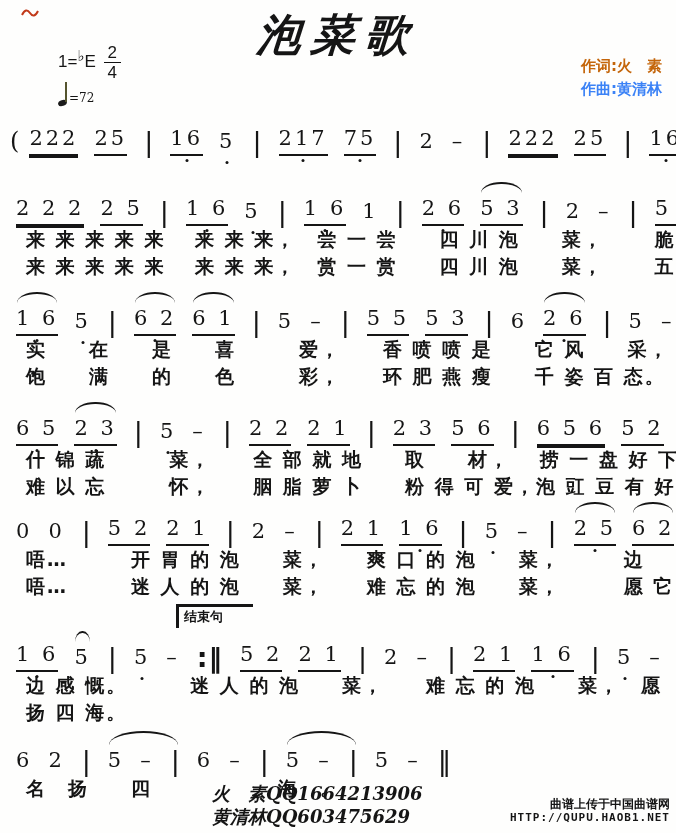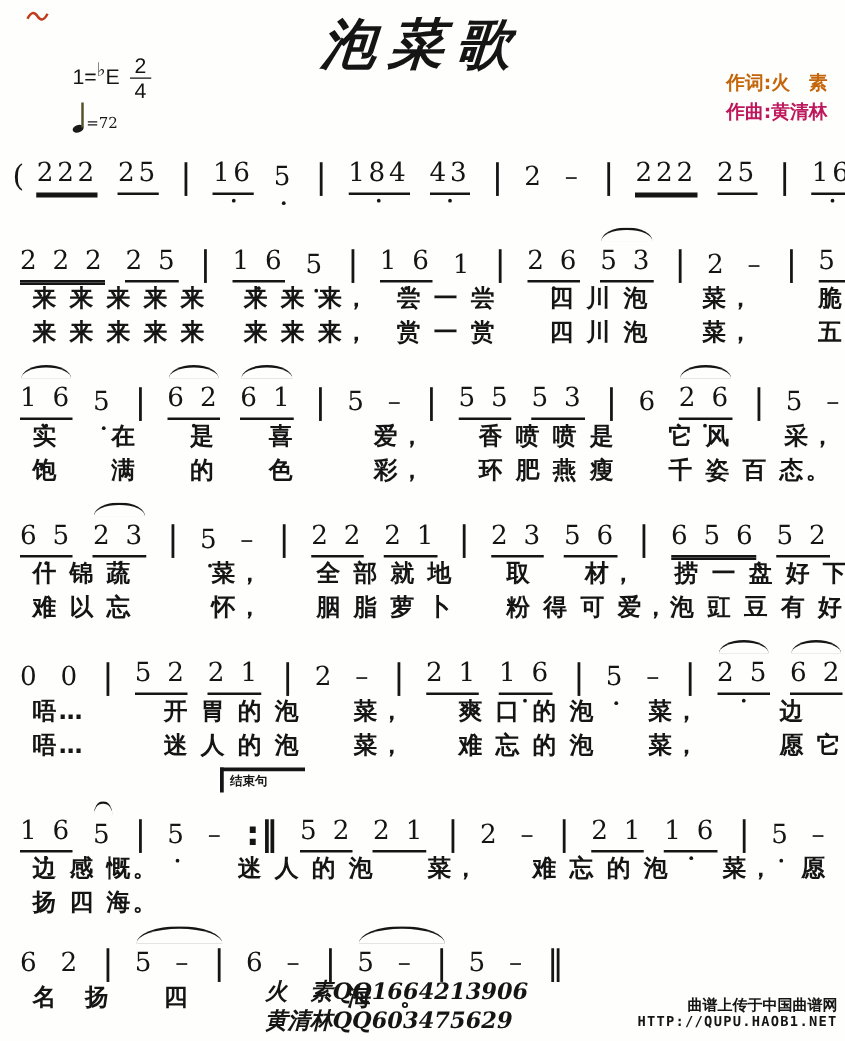--- a/index.html
+++ b/index.html
@@ -21,42 +21,42 @@
                  border-radius:50%;transform:rotate(-18deg);}
   .qnote::after{content:"";position:absolute;left:7px;top:0;width:2px;height:20px;background:#55542e;}
   .credits{position:absolute;right:14px;top:55px;font-size:15px;font-weight:bold;
            line-height:1.55;font-family:"DejaVu Sans",sans-serif;text-align:center;}
   
   .score{position:absolute;top:110px;left:8px;right:8px;}
   .system{position:relative;}
   .sys-1{margin-bottom:24px;}
   .sys-2{margin-bottom:10px;}
   .sys-3{margin-bottom:10px;}
-  .sys-4{margin-bottom:10px;text-align:center;}
+  .sys-4{text-align:center;}
   .sys-5{margin-bottom:4px;}
   .sys-6{margin-bottom:6px;}
   .haslabel{padding-top:22px;}
   .notes-row{display:flex;align-items:flex-end;width:100%;padding-top:13px;
              font-size:21px;line-height:30px;position:relative;}
   .tok{position:relative;margin:0 8px;letter-spacing:3px;white-space:pre;}
   .tok.paren{font-size:24px;letter-spacing:0;margin:0 2px;}
   .tok.u1{border-bottom:2px solid #151515;padding-bottom:1px;}
   .tok.u2{border-bottom:2px solid #151515;padding-bottom:1px;}
   .tok.u2::after{content:"";position:absolute;left:0;right:0;bottom:-4px;height:2px;background:#151515;}
   .tok.dot::before{content:"";position:absolute;left:50%;transform:translateX(-50%);
                    bottom:-8px;width:3px;height:3px;border-radius:50%;background:#151515;}
   .arcm{position:absolute;top:-11px;left:1px;right:1px;height:9px;
         border-top:2px solid #151515;border-radius:50%/100% 100% 0 0;}
   .arcm.wide{right:-54px;height:12px;top:-14px;}
   .bar{margin:0 9px;font-size:27px;line-height:28px;font-family:"DejaVu Sans",sans-serif;
        font-weight:normal;}
   .bar.rep{font-weight:bold;letter-spacing:1px;}
   .lyric{font-size:19px;font-weight:bold;line-height:27px;white-space:pre;letter-spacing:2px;
          font-family:"DejaVu Sans",sans-serif;padding-left:18px;}
-  .endlabel{position:absolute;top:0;left:168px;font-size:10px;font-weight:bold;
+  .endlabel{position:absolute;top:0;left:168px;font-size:13px;font-weight:bold;
             border-left:3px solid #151515;border-top:3px solid #151515;
             padding:1px 30px 2px 5px;font-family:"DejaVu Sans",sans-serif;}
   
   .footer-center{position:absolute;top:782px;left:212px;font-size:18px;font-weight:bold;
                  font-style:italic;line-height:1.3;font-family:"DejaVu Serif",serif;}
   .footer-right{position:absolute;top:797px;right:6px;text-align:left;font-weight:bold;
                 font-family:"DejaVu Sans",sans-serif;}
   .footer-right .cnline{font-size:12px;line-height:14px;padding-left:40px;}
   .footer-right .urlline{font-size:11px;line-height:13px;font-family:"DejaVu Sans Mono",monospace;
                          letter-spacing:1px;text-align:center;}
@@ -79,35 +79,35 @@
       <span class="fbot">4</span>
     </span>
   </div>
 
   <div class="tempo">
     <span class="qnote"></span><span>=72</span>
   </div>
 
   <div class="credits">
     <div class="credit" style="color: rgb(196, 101, 10);">作词:火　素</div>
-    <div class="credit" style="color: #be185d;">作曲:黄清林</div>
+    <div class="credit" style="color: #3b82f6;">作曲:黄清林</div>
   </div>
 
   <div class="score">
       <div class="system sys-1">
         <div class="notes-row">
           <span class="tok paren">(</span>
           <span class="tok u2">222</span>
           <span class="tok u1">25</span>
           <span class="bar">|</span>
           <span class="tok u1 dot">16</span>
           <span class="tok dot">5</span>
           <span class="bar">|</span>
-          <span class="tok u1 dot">184</span>
-          <span class="tok u1 dot">43</span>
+          <span class="tok u1 dot">217</span>
+          <span class="tok u1 dot">75</span>
           <span class="bar">|</span>
           <span class="tok">2</span>
           <span class="tok">–</span>
           <span class="bar">|</span>
           <span class="tok u2">222</span>
           <span class="tok u1">25</span>
           <span class="bar">|</span>
           <span class="tok u1 dot">16</span>
         </div>
       </div>

